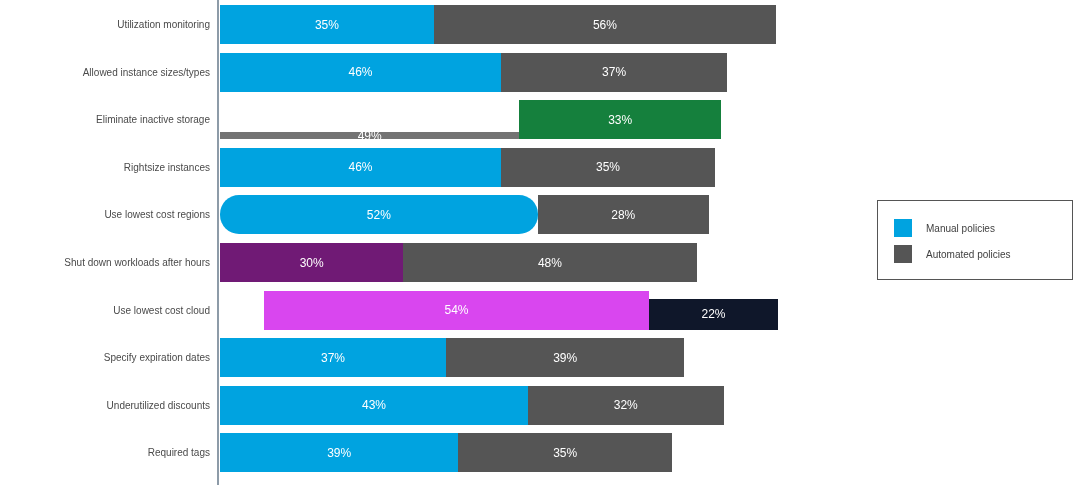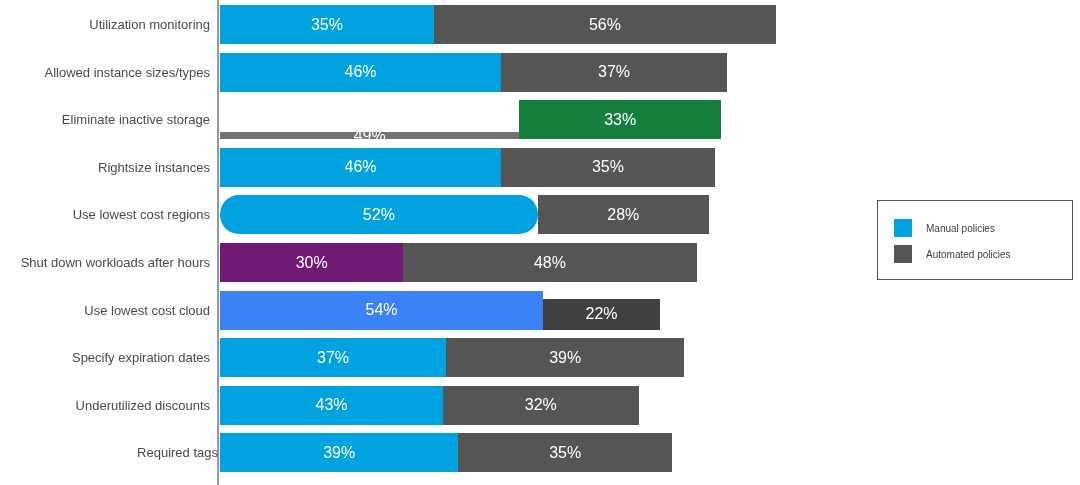--- a/index.html
+++ b/index.html
@@ -37,21 +37,21 @@
     position: absolute;
     left: 0;
     height: 39px;
   }
   .bar-label {
     position: absolute;
     right: 1080px;
     width: 205px;
     text-align: right;
     color: #4a4a4a;
-    font-size: 13px;
+    font-size: 10px;
     line-height: 39px;
     white-space: nowrap;
   }
   .bar-track {
     position: absolute;
     left: 220px;
     top: 0;
     height: 39px;
     display: flex;
     flex-direction: row;
@@ -66,21 +66,21 @@
   }
   .seg-manual {
     background: #00a3e0;
   }
   .seg-automated {
     background: #555555;
     justify-content: center;
   }
   .seg-label {
     color: #ffffff;
-    font-size: 16px;
+    font-size: 12px;
     line-height: 1;
     white-space: nowrap;
     pointer-events: none;
   }
   
   #legend {
     position: absolute;
     left: 877px;
     top: 200px;
     width: 196px;
@@ -185,52 +185,52 @@
               <span class="seg-label">30%</span>
             </div>
             <div class="seg seg-automated" style="width: 293.28px; background: rgb(85, 85, 85);">
               <span class="seg-label">48%</span>
             </div>
           </div>
         </div>
         <div class="bar-row" style="top: 290.6px; width: 1080px;">
           <div class="bar-label" style="left: 5px; right: auto;">Use lowest cost cloud</div>
           <div class="bar-track">
-            <div class="seg seg-manual" style="width: 323px; background: #3b82f6;">
+            <div class="seg seg-manual" style="width: 385px; background: #d946ef; margin-left: 44px;">
               <span class="seg-label">54%</span>
             </div>
-            <div class="seg seg-automated" style="width: 117px; background: #404040; margin-top: 8px;">
+            <div class="seg seg-automated" style="width: 129px; background: #0f172a; margin-top: 8px;">
               <span class="seg-label">22%</span>
             </div>
           </div>
         </div>
         <div class="bar-row" style="top: 338.2px; width: 1080px;">
           <div class="bar-label" style="left: 5px; right: auto;">Specify expiration dates</div>
           <div class="bar-track">
             <div class="seg seg-manual" style="width: 226.07px; background: rgb(0, 163, 224);">
               <span class="seg-label">37%</span>
             </div>
             <div class="seg seg-automated" style="width: 238.29px; background: rgb(85, 85, 85);">
               <span class="seg-label">39%</span>
             </div>
           </div>
         </div>
         <div class="bar-row" style="top: 385.8px; width: 1080px;">
           <div class="bar-label" style="left: 5px; right: auto;">Underutilized discounts</div>
           <div class="bar-track">
-            <div class="seg seg-manual" style="width: 223px; background: rgb(0, 163, 224);">
+            <div class="seg seg-manual" style="width: 308px; background: rgb(0, 163, 224);">
               <span class="seg-label">43%</span>
             </div>
             <div class="seg seg-automated" style="width: 195.52px; background: rgb(85, 85, 85);">
               <span class="seg-label">32%</span>
             </div>
           </div>
         </div>
         <div class="bar-row" style="top: 433.4px; width: 1080px;">
-          <div class="bar-label" style="left: 13px; right: auto;">Required tags</div>
+          <div class="bar-label" style="left: 5px; right: auto;">Required tags</div>
           <div class="bar-track">
             <div class="seg seg-manual" style="width: 238.29px; background: rgb(0, 163, 224);">
               <span class="seg-label">39%</span>
             </div>
             <div class="seg seg-automated" style="width: 213.85px; background: rgb(85, 85, 85);">
               <span class="seg-label">35%</span>
             </div>
           </div>
         </div>
       </div>

